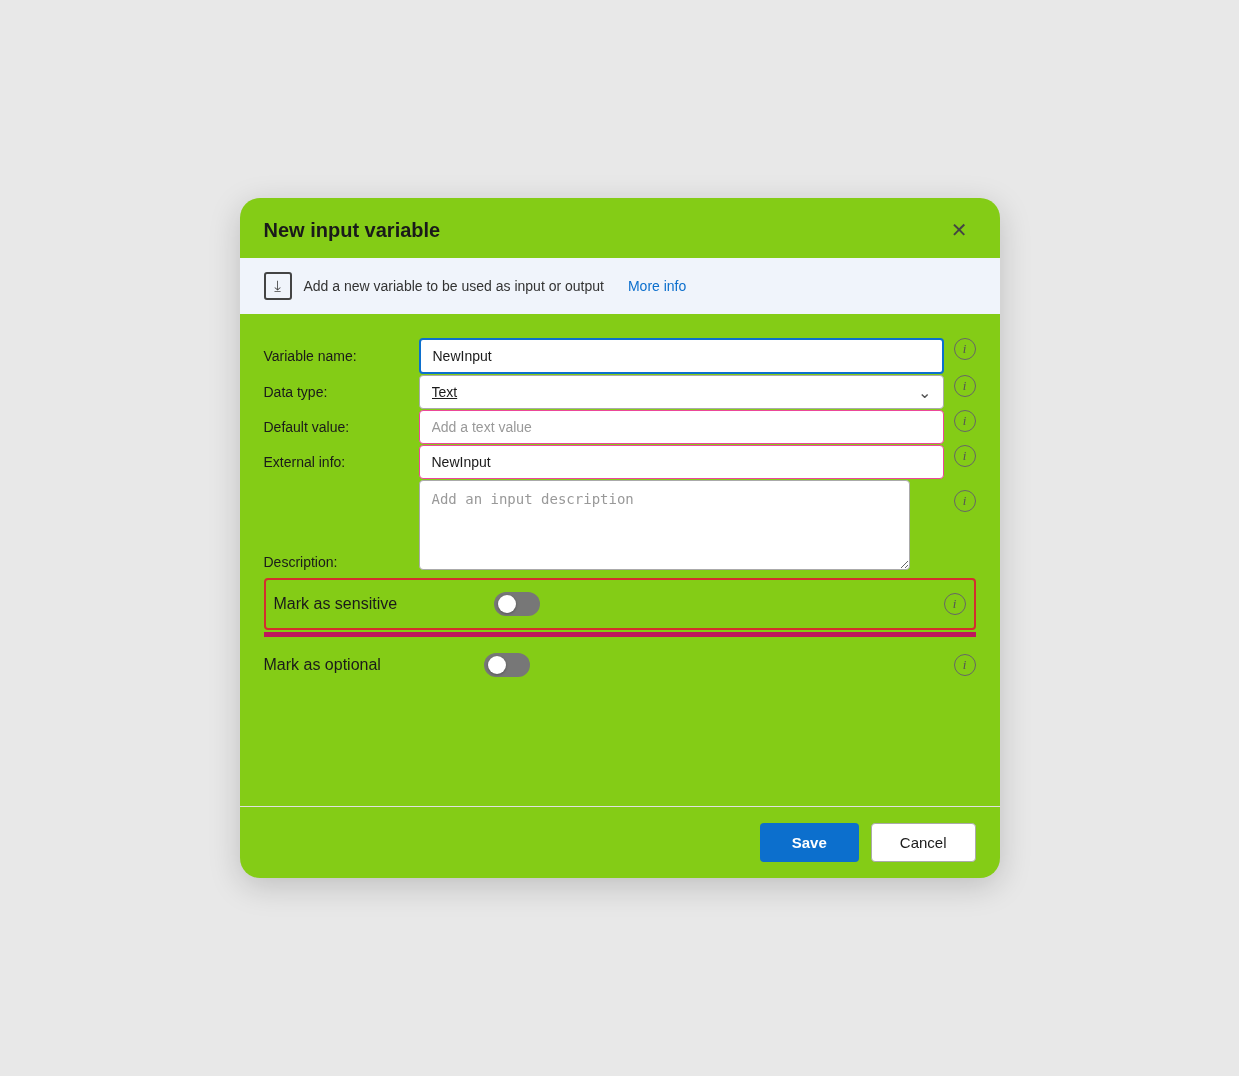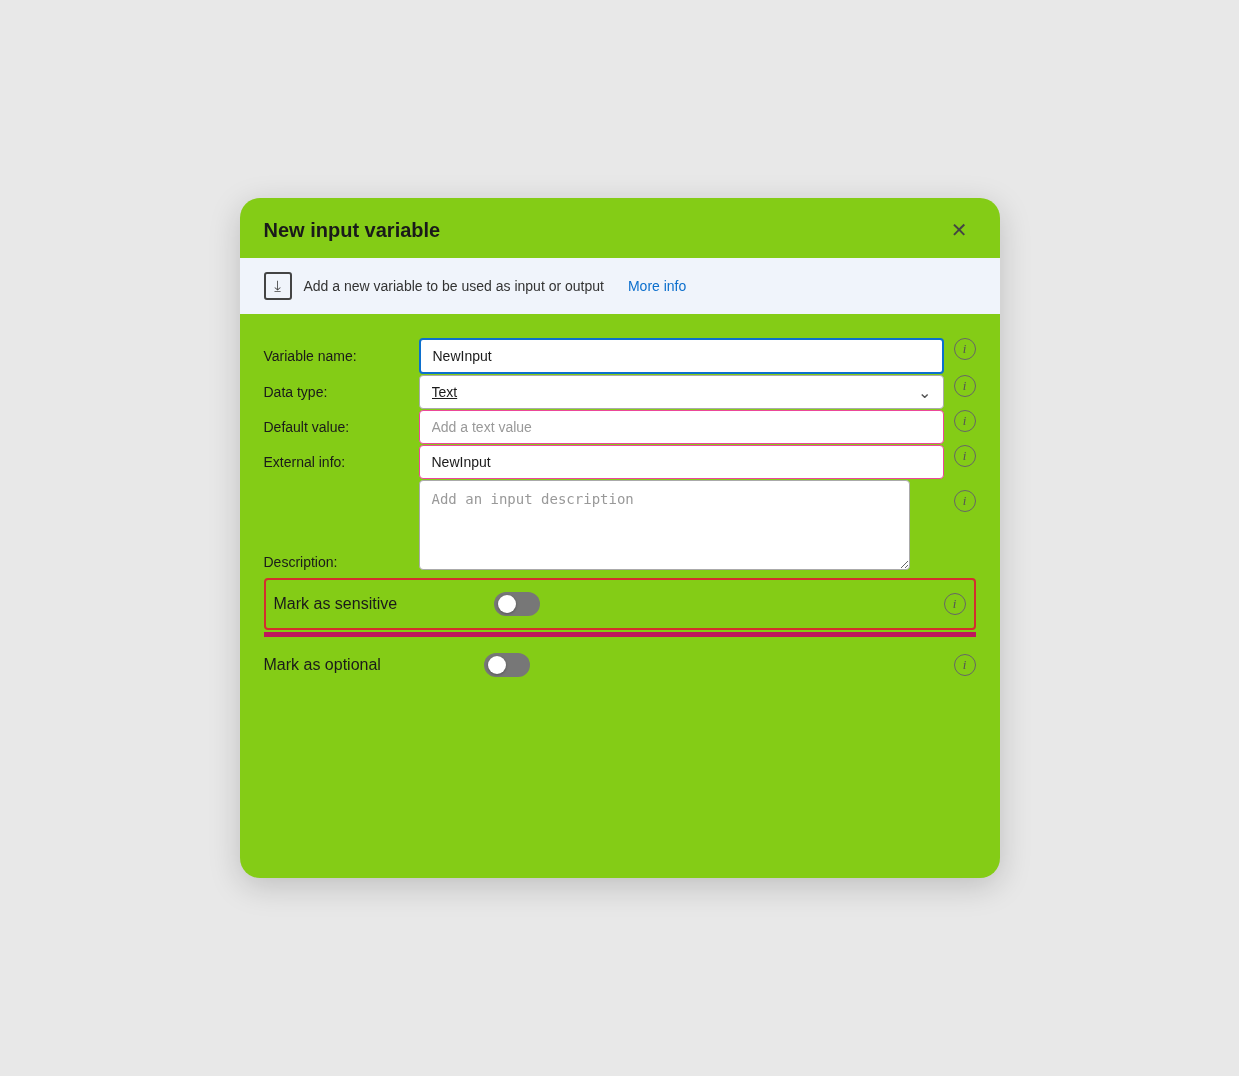--- a/index.html
+++ b/index.html
@@ -341,13 +341,17 @@
           <input type="checkbox" style="">
           <div class="toggle-track"></div>
           <div class="toggle-thumb"></div>
         </label>
         <div class="toggle-spacer"></div>
         <div class="info-icon toggle-info">i</div>
       </div>
     </div>
   </div>
 
+  <div class="dialog-footer">
+    <button class="btn-save">Save</button>
+    <button class="btn-cancel">Cancel</button>
+  </div>
 </div>
 
 </body></html>

